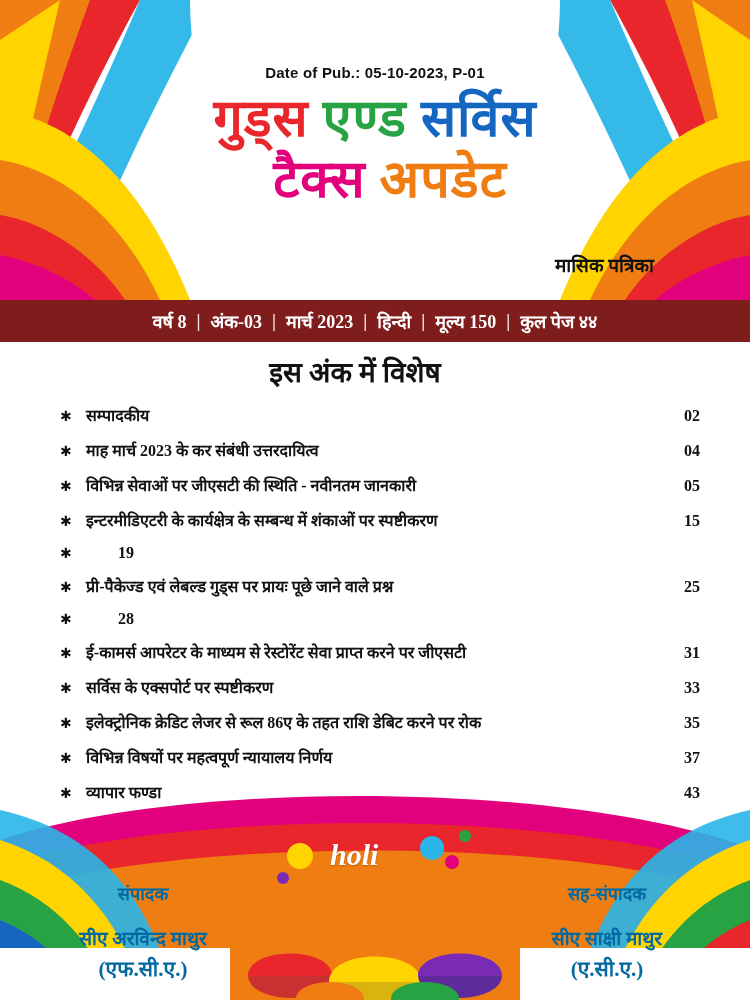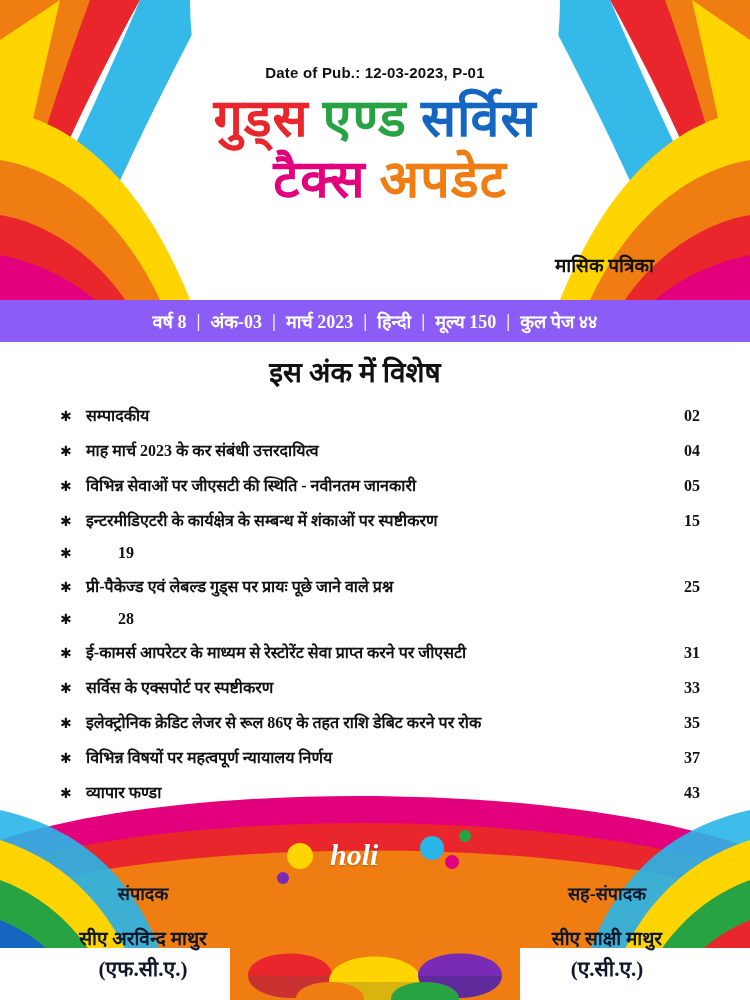--- a/index.html
+++ b/index.html
@@ -57,21 +57,21 @@
     position: absolute; top: 252px; left: 0; width: 750px;
     text-align: right; padding-right: 96px;
     font-family: "Liberation Serif", serif;
     font-size: 19px; font-weight: bold; color: #111;
     z-index: 6;
   }
 
   
   .issue-bar {
     position: absolute; top: 300px; left: 0; width: 750px; height: 42px;
-    background: #8b5cf6;
+    background: #7f1d1d;
     display: flex; align-items: center; justify-content: center;
     z-index: 7;
   }
   .issue-bar .inner {
     display: flex; align-items: center;
     font-family: "Liberation Serif", serif;
     font-size: 18px; font-weight: bold; color: #ffffff;
   }
   .issue-bar .cell { padding: 0 10px; white-space: nowrap; }
   .issue-bar .sep { color: #ffffff; opacity: .9; }
@@ -108,21 +108,21 @@
     flex: 0 0 48px; text-align: right;
     font-family: "Liberation Serif", serif;
     font-size: 16px; font-weight: bold; color: #111;
   }
 
   
   .editor-block {
     position: absolute; bottom: 18px; z-index: 8;
     text-align: center;
     font-family: "Liberation Serif", serif;
-    color: #0f172a; font-weight: bold;
+    color: #0369a1; font-weight: bold;
   }
   .editor-left { left: 18px; width: 250px; }
   .editor-right { right: 18px; width: 250px; }
   .editor-role { font-size: 18px; margin-bottom: 4px; }
   .editor-name { font-size: 19px; margin-bottom: 3px; margin-top: 20px; }
   .editor-qual { font-size: 21px; }
 
   .holi-word {
     position: absolute; left: 330px; bottom: 128px;
     font-family: "Liberation Serif", serif;
@@ -156,21 +156,21 @@
       <path d="M750,110 C680,120 610,175 560,300 L750,300 Z" fill="#ffd400"></path>
       <path d="M750,160 C690,170 630,215 590,300 L750,300 Z" fill="#f07d12"></path>
       <path d="M750,215 C705,222 655,255 625,300 L750,300 Z" fill="#e8262b"></path>
       <path d="M750,255 C715,262 680,278 655,300 L750,300 Z" fill="#e3007c"></path>
 
       <path d="M190,0 L560,0 C560,120 500,230 470,300 L280,300 C250,230 190,120 190,0 Z" fill="#ffffff"></path>
       <rect x="200" y="0" width="350" height="300" fill="#ffffff"></rect>
     </svg>
   </div>
 
-  <div class="pub-date">Date of Pub.: 12-03-2023, P-01</div>
+  <div class="pub-date">Date of Pub.: 05-10-2023, P-01</div>
 
   <div class="masthead">
     <div class="line1">
       <span class="l-red">गुड्स</span><span class="l-green"> एण्ड </span><span class="l-blue">सर्विस</span>
     </div>
     <div class="line2">
       <span class="l-pink">टैक्स </span><span class="l-orange">अपडेट</span>
     </div>
   </div>
 

